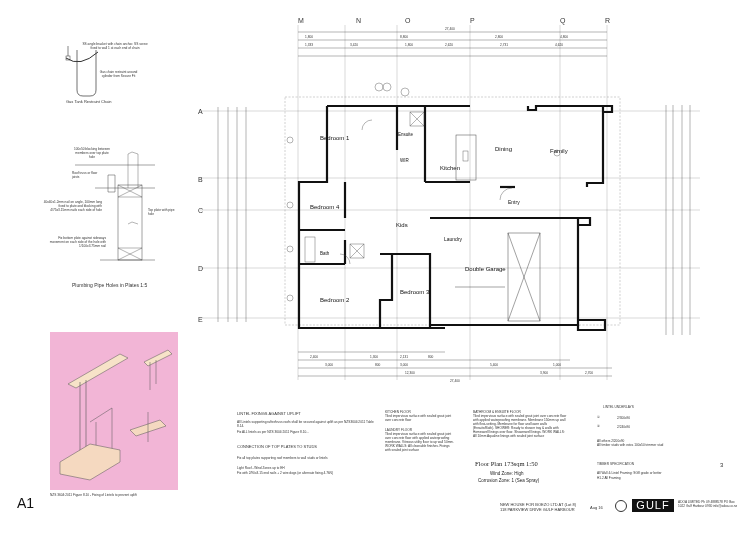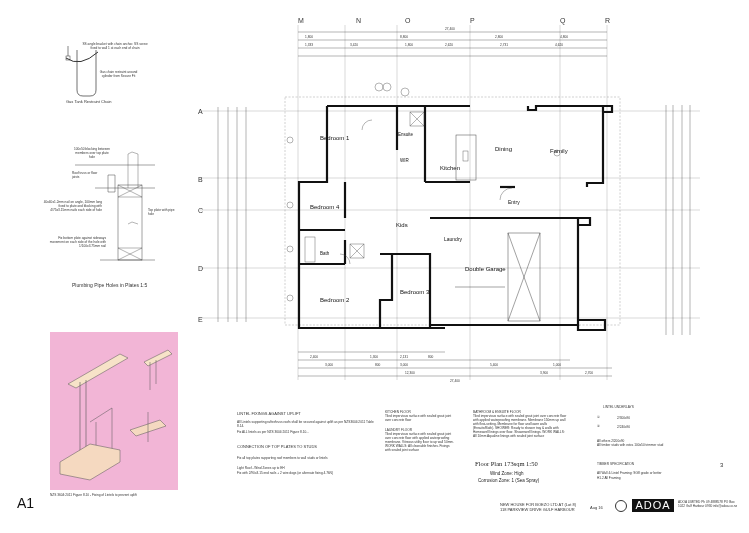--- a/index.html
+++ b/index.html
@@ -237,14 +237,14 @@
 <div class="abs tiny" style="left:597px;top:439px;">All others 2/200x90</div>
 <div class="abs tiny" style="left:597px;top:443px;width:100px;">All timber studs with extra 100x50 trimmer stud</div>
 <div class="abs tiny" style="left:597px;top:462px;">TIMBER SPECIFICATION</div>
 <div class="abs tiny" style="left:597px;top:471px;width:100px;">All Wall &amp; Lintel Framing: SG8 grade or better</div>
 <div class="abs tiny" style="left:597px;top:476px;">H1.2 All Framing</div>
 
 <div class="abs small" style="left:500px;top:502px;">NEW HOUSE FOR BOEZO LTD AT (Lot 8)</div>
 <div class="abs small" style="left:500px;top:507px;">118 PARKVIEW DRIVE GULF HARBOUR</div>
 <div class="abs small" style="left:590px;top:505px;">Aug 16</div>
 <div class="abs" style="left:615px;top:500px;width:10px;height:10px;border-radius:50%;border:1px solid #333;"></div>
-<div class="abs" style="left:632px;top:499px;width:42px;height:13px;background:#111;color:#fff;font-size:11px;line-height:13px;text-align:center;letter-spacing:1px;">ADOA</div>
+<div class="abs" style="left:632px;top:499px;width:42px;height:13px;background:#111;color:#fff;font-size:11px;line-height:13px;text-align:center;letter-spacing:1px;">GULF</div>
 <div class="abs tiny" style="left:678px;top:500px;width:60px;">ADOA LIMITED  Ph 09 4888578  PO Box 1022 Gulf Harbour 0930  info@adoa.co.nz</div>
 
 </body></html>

